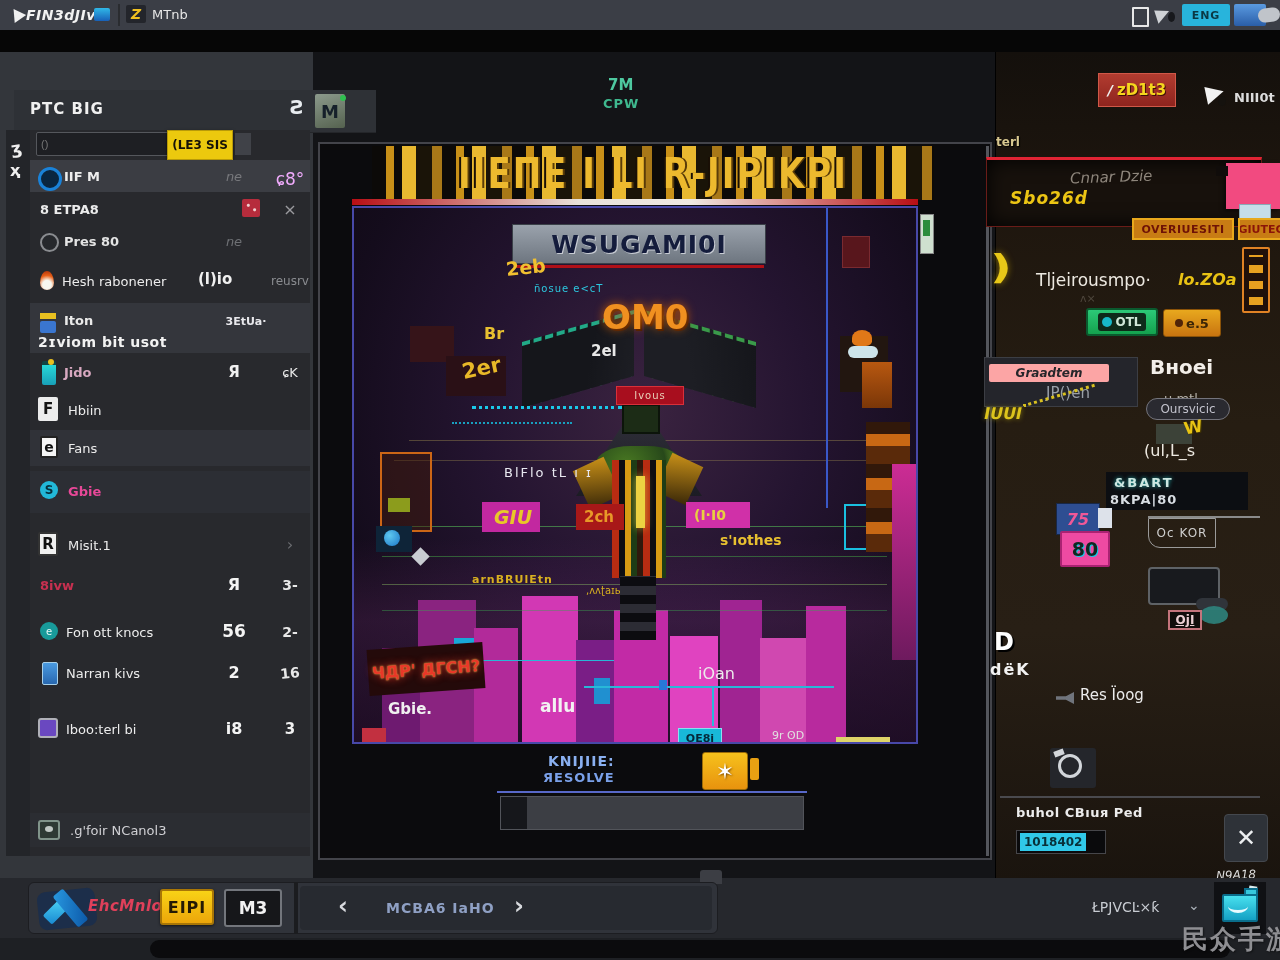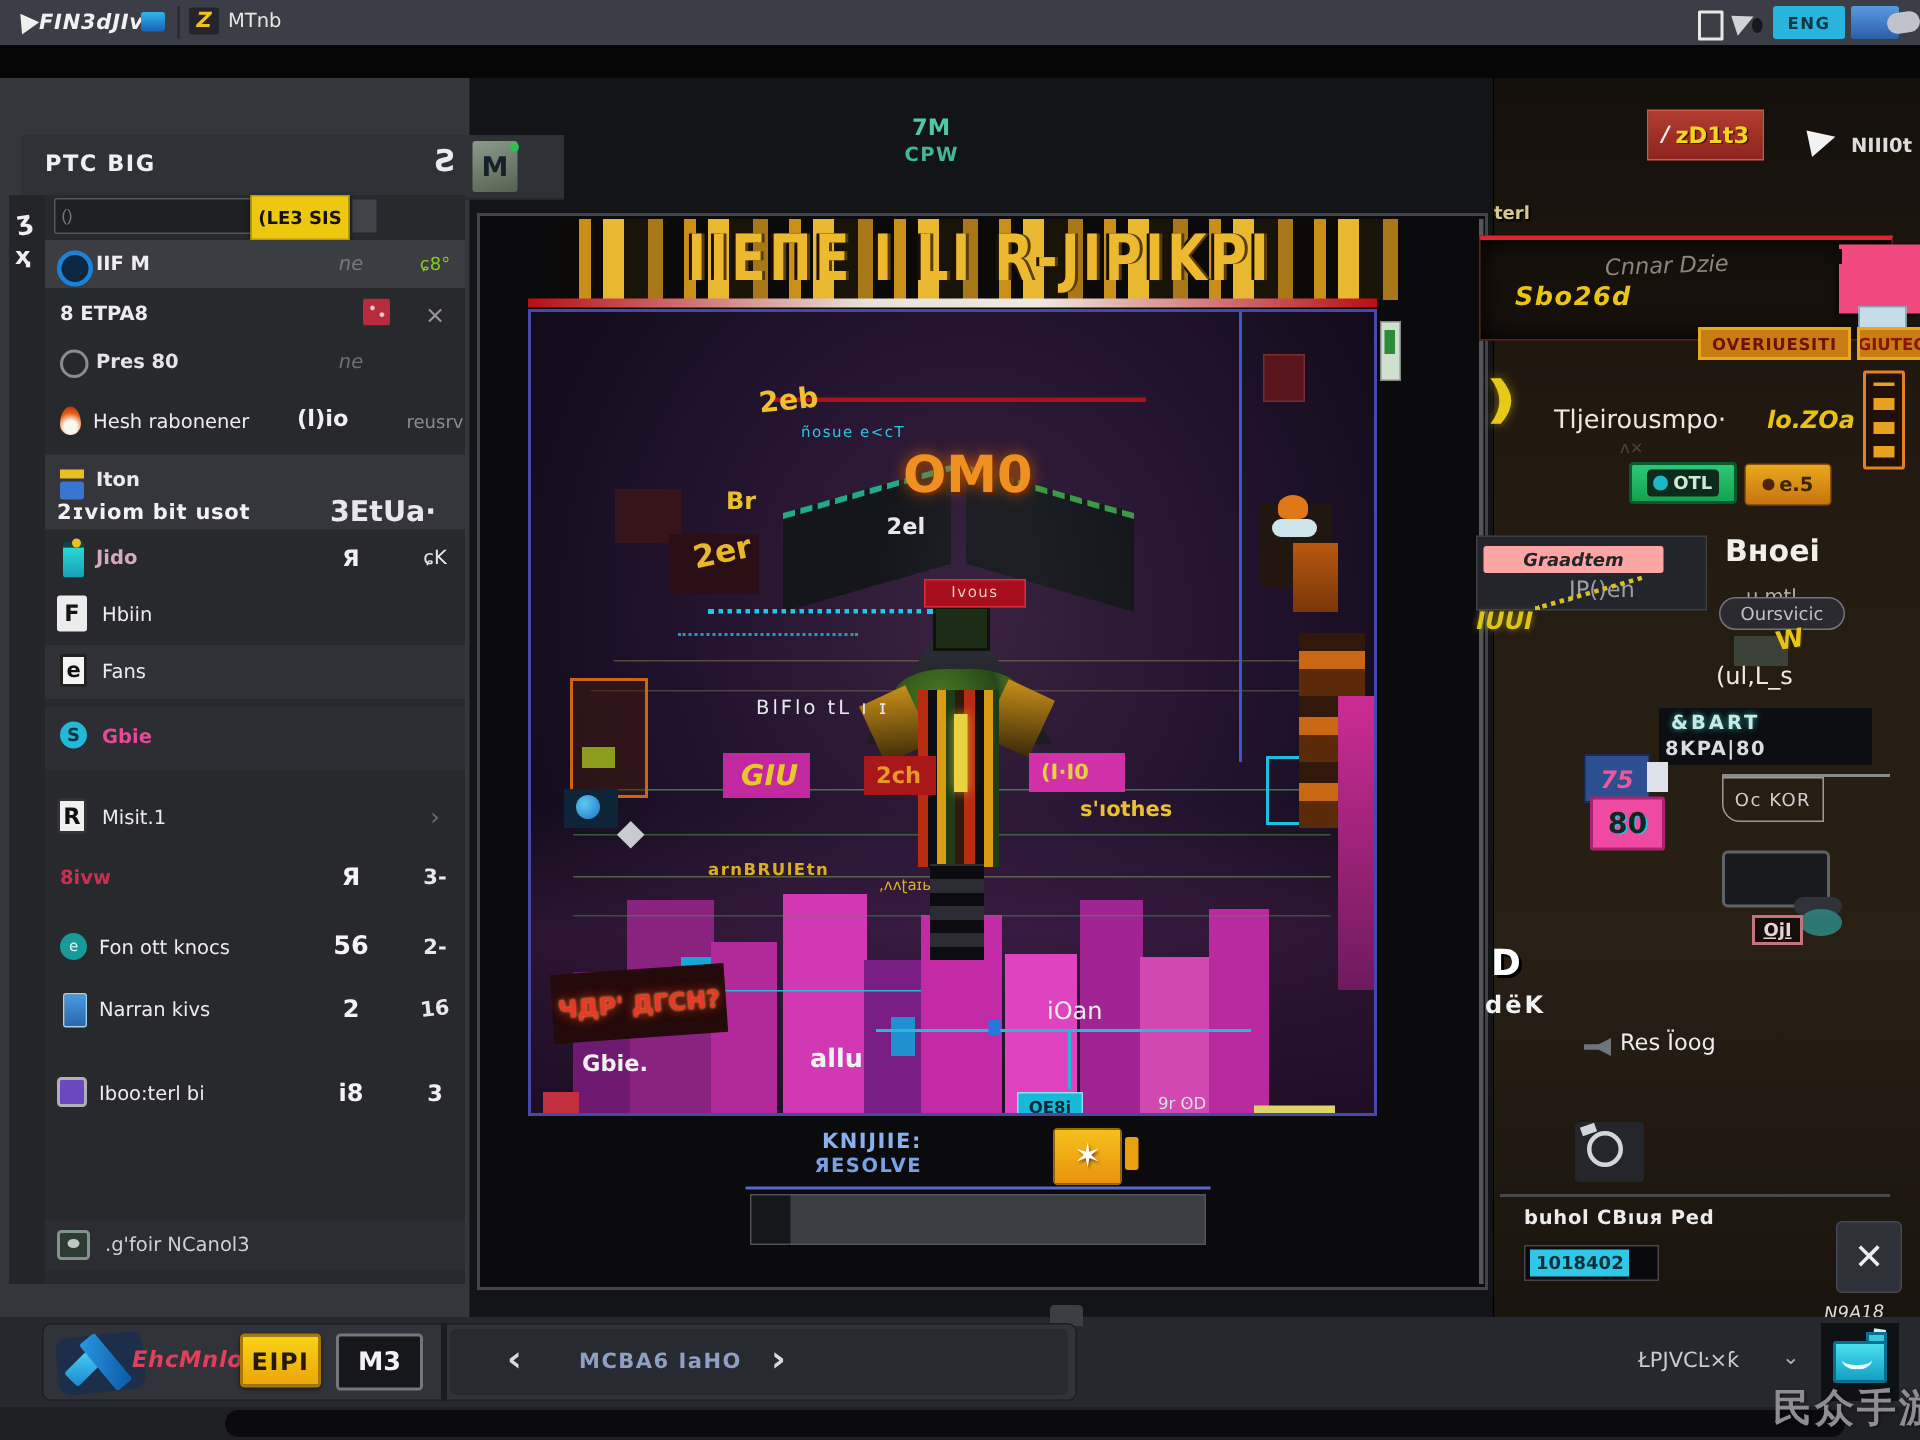--- a/index.html
+++ b/index.html
@@ -60,21 +60,21 @@
   <input class="a" style="left: 36px; top: 132px; width: 124px; height: 22px; background: rgb(30, 31, 35); border: 1px solid rgb(85, 87, 92); border-radius: 2px; color: rgb(204, 204, 204); font-size: 11px; padding: 0px 4px; outline: none;" placeholder="()">
   <div class="a fx" style="left:167px;top:130px;width:64px;height:28px;background:#ecc90e;border:1px solid #b89a08;border-radius:0;box-shadow:0 1px 3px #0008;">
       <span class="bb" style="font-size:12px;color:#151208;">(LE3 SIS</span>
     </div>
   <div class="a" style="left:235px;top:133px;width:16px;height:22px;background:#404248;"></div>
 
   <div class="srow" style="top:160px;height:32px;background:#3b3d43;">
     <div class="a circ" style="left:8px;top:7px;width:18px;height:18px;border:3px solid #1a82d8;background:#0a2640;"></div>
     <span class="lbl b" style="left:34px;top:9px;color:#eee;">IIF M</span>
     <span class="c1" style="top:9px;color:#77787c;font-size:13px;font-style:italic;">ne</span>
-    <span class="c2" style="top:9px;color:#84cc16;font-size:12px;">ɕ8°</span>
+    <span class="c2" style="top:9px;color:#f0abfc;font-size:17px;">ɕ8°</span>
   </div>
   <div class="srow" style="top:194px;height:30px;">
     <span class="lbl bb" style="left:10px;top:8px;color:#ececec;">8 ETPA8</span>
     <div class="a" style="left:212px;top:5px;width:18px;height:18px;background:#b62c3c;background-image:radial-gradient(circle at 35% 35%,#f0d0d0 1px,transparent 2px),radial-gradient(circle at 70% 60%,#f0d0d0 1px,transparent 2px);border-radius:2px;"></div>
     <span class="c2" style="top:6px;color:#9a9a9e;font-size:16px;">×</span>
   </div>
   <div class="srow" style="top:227px;height:28px;">
     <div class="a circ" style="left:10px;top:6px;width:15px;height:15px;border:2px solid #8a8c90;background:#26282c;"></div>
     <span class="lbl b" style="left:34px;top:7px;color:#e4e4e4;">Pres 80</span>
     <span class="c1" style="top:7px;color:#6e7074;font-size:13px;font-style:italic;">ne</span>
@@ -82,21 +82,21 @@
   <div class="srow" style="top:263px;height:36px;">
     <div class="a" style="left:10px;top:8px;width:14px;height:19px;background:radial-gradient(circle at 50% 72%,#f8f8f0 28%,#e86018 60%,#a02808);border-radius:50% 50% 50% 50%/62% 62% 38% 38%;"></div>
     <span class="lbl" style="left:32px;top:11px;color:#ececec;">Hesh rabonener</span>
     <span class="tx bb" style="left:168px;top:9px;font-size:15px;color:#f0f0f0;">(l)io</span>
     <span class="c2" style="top:11px;color:#8a8c90;font-size:12px;">reusrv</span>
   </div>
   <div class="srow" style="top:303px;height:50px;background:#34363c;">
     <div class="a" style="left:10px;top:10px;width:16px;height:6px;background:#e8c020;"></div>
     <div class="a" style="left:10px;top:18px;width:16px;height:12px;background:#3a76d0;border-radius:2px;"></div>
     <span class="lbl b" style="left:34px;top:10px;color:#eaeaea;">Iton</span>
-    <span class="c1 b" style="top:12px;left:190px;font-size:19px;color:#e8e8ec;margin-top:15px;">3EtUa·</span>
+    <span class="c1 b" style="top:12px;left:190px;font-size:11px;color:#e8e8ec;">3EtUa·</span>
     <span class="tx bb" style="left:8px;top:32px;font-size:14px;letter-spacing:.5px;color:#f2f2f2;">2ɪviom bit usot</span>
   </div>
   <div class="srow" style="top:356px;height:32px;">
     <div class="a" style="left:12px;top:5px;width:14px;height:20px;background:linear-gradient(180deg,#28d8d8,#18a0b8);border-radius:2px;border-top:4px solid #144;"></div>
     <div class="a circ" style="left:18px;top:3px;width:6px;height:6px;background:#e8c020;"></div>
     <span class="lbl b" style="left:34px;top:9px;color:#d8a8c0;">Jido</span>
     <span class="c1 bb" style="top:7px;font-size:15px;color:#f0f0f0;">Я</span>
     <span class="c2" style="top:9px;color:#e8e8e8;font-size:13px;">ɕK</span>
   </div>
   <div class="srow" style="top:392px;height:36px;">
@@ -215,20 +215,23 @@
     <div class="a" style="left:488px;top:28px;width:26px;height:30px;background:#58161c;border:1px solid #7a2a30;"></div>
 
     <div class="a" style="left:26px;top:244px;width:48px;height:76px;border:2px solid #cc6616;background:rgba(70,28,10,.45);"></div>
     <div class="a" style="left:34px;top:290px;width:22px;height:14px;background:#8c9c1c;"></div>
     <div class="a" style="left:22px;top:318px;width:36px;height:26px;background:#0e2438;"></div>
     <div class="a circ" style="left:30px;top:322px;width:16px;height:16px;background:radial-gradient(circle at 35% 35%,#5ec8f0,#1b76c8);"></div>
     <div class="a" style="left:56px;top:118px;width:44px;height:36px;background:#361419;"></div>
     <div class="a" style="left:92px;top:148px;width:60px;height:40px;background:#2a1016;"></div>
     <div class="a" style="left:60px;top:342px;width:13px;height:13px;background:#c8ccd2;transform:rotate(45deg);"></div>
 
+    <div class="a fx" style="left:158px;top:16px;width:252px;height:38px;background:linear-gradient(180deg,#9aa2ac,#6e7680);border:1px solid #3a4048;">
+      <span class="bb" style="font-size:25px;letter-spacing:1px;color:#141c3c;text-shadow:1px 1px 0 #c8ccd4;">WSUGAMI0I</span>
+    </div>
     <div class="a" style="left:160px;top:57px;width:250px;border-top:3px solid #b01018;"></div>
 
     <div class="a fx" style="left:262px;top:178px;width:66px;height:17px;background:#a80e1e;border:1px solid #d8303a;">
         <span style="font-size:10px;color:#e8d0b8;letter-spacing:1px;">Ivous</span>
       </div>
 
     <div class="a fx" style="left:14px;top:438px;width:116px;height:46px;background:#240a0a;transform:rotate(-4deg);">
         <span class="bb" style="font-size:16px;color:#e83828;text-shadow:0 0 8px #e83828,0 0 2px #ff6;">ЧДР' ДГСН?</span>
       </div>
 

